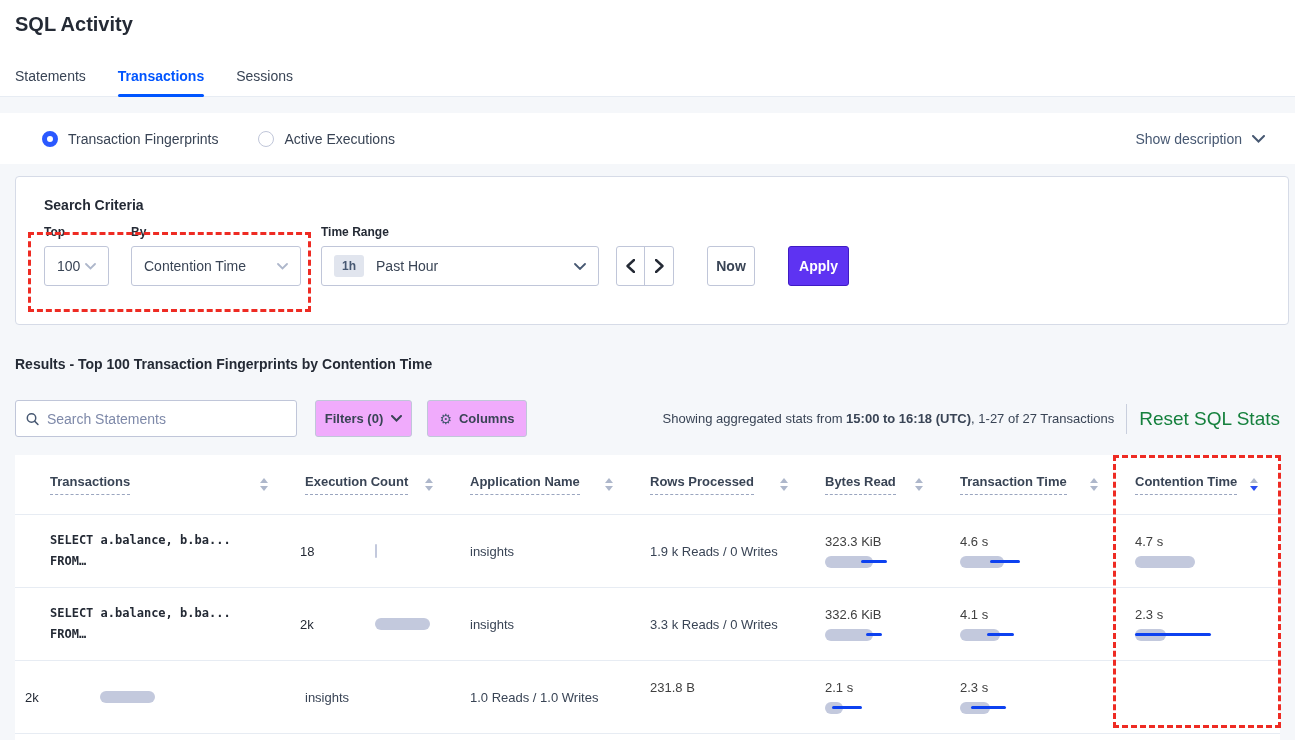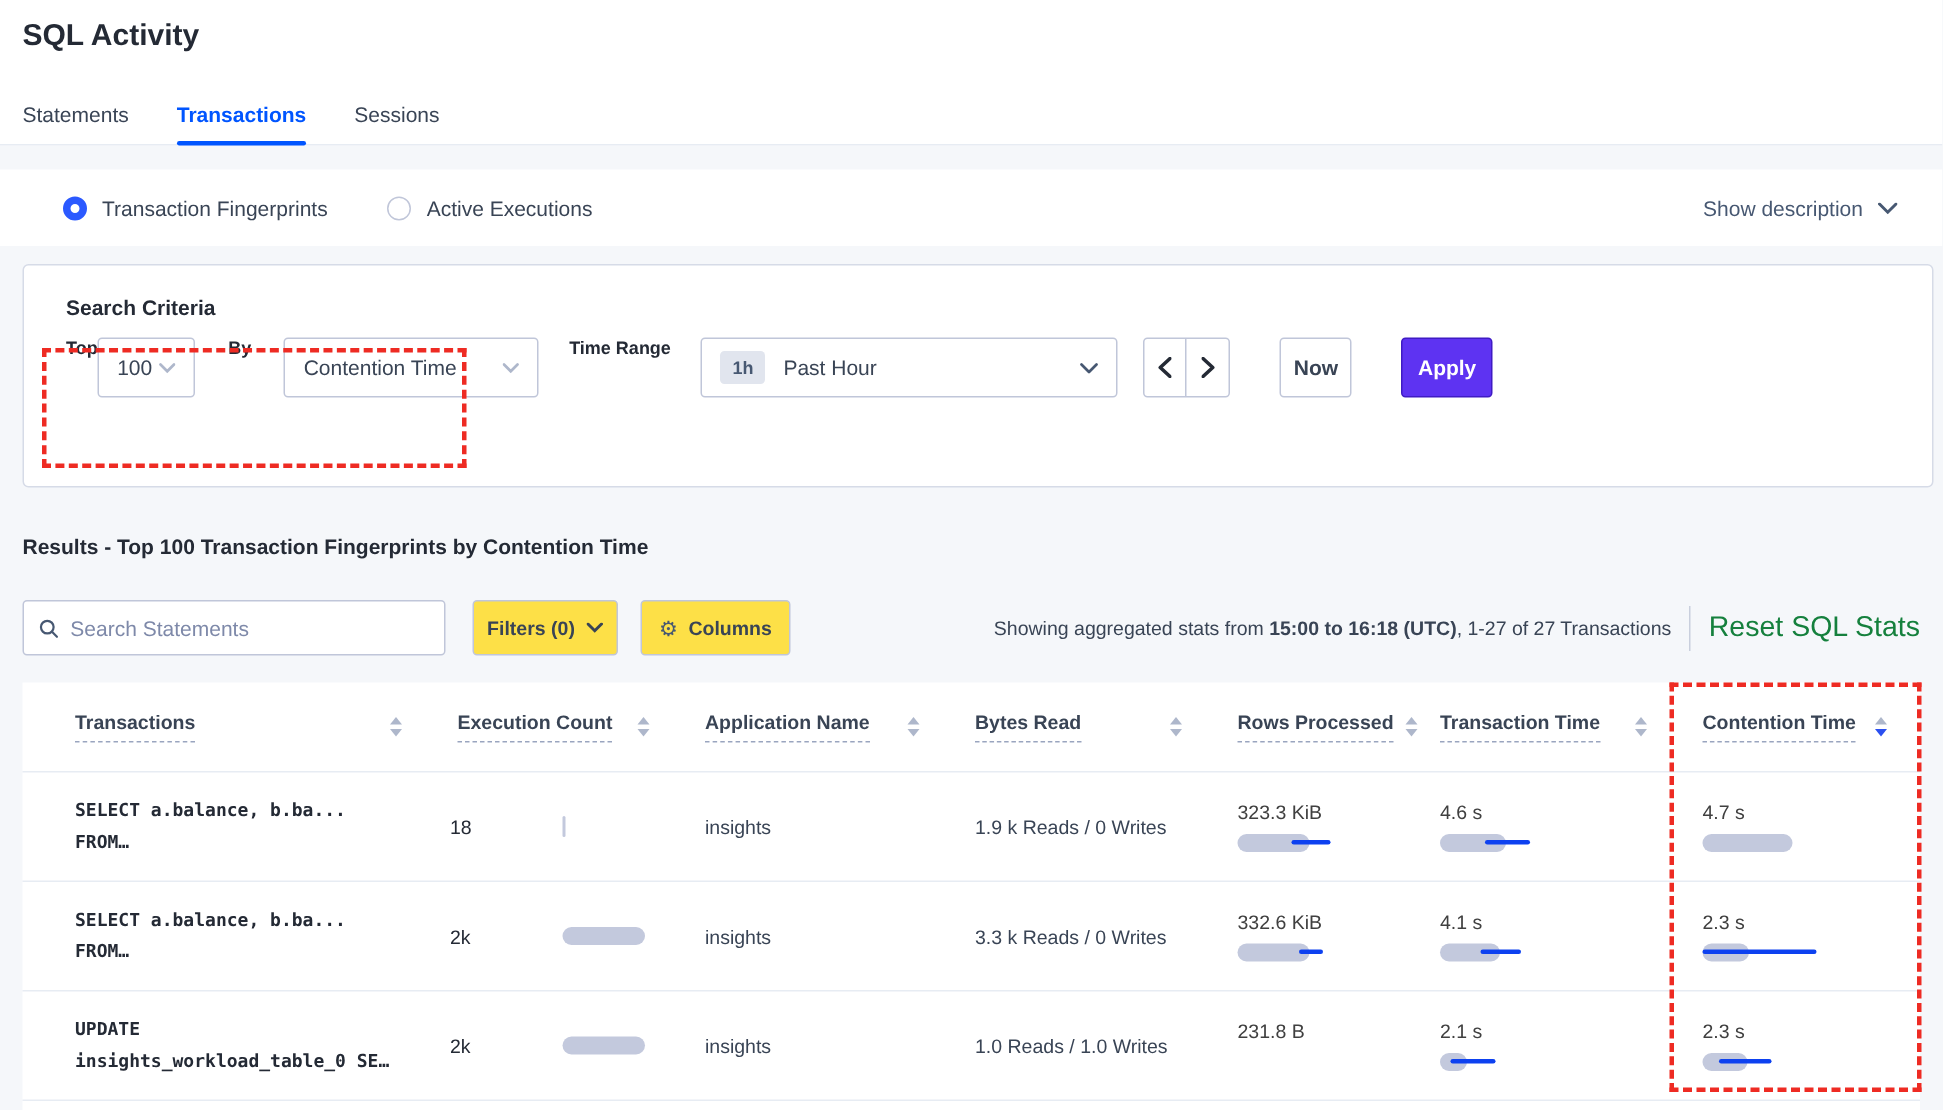--- a/index.html
+++ b/index.html
@@ -27,42 +27,42 @@
   .radio.on { border:5px solid #2b59ff; }
   .radio.off { border:1px solid #c0c6d9; }
   .radio-label { font-size:14px; color:#394455; }
   .show-desc { margin-left:auto; display:flex; align-items:center; font-size:14px; color:#475872; cursor:pointer; }
   .show-desc svg { margin-left:10px; }
 
   
   .criteria-card { left:15px; top:176px; width:1274px; height:149px; background:#fff; border:1px solid #d6dbe7; border-radius:4px; padding:20px 28px; }
   .criteria-title { font-size:14px; font-weight:bold; color:#242a35; }
   .criteria-row { display:flex; align-items:flex-end; margin-top:12px; }
-  .field { display:flex; flex-direction:row; }
+  .field { display:flex; flex-direction:column; }
   .field-label { font-size:12px; font-weight:bold; color:#242a35; margin-bottom:7px; }
   .select { height:40px; border:1px solid #c0c6d9; border-radius:3px; background:#fff; display:flex; align-items:center; font-size:14px; color:#394455; padding:0 12px; cursor:pointer; }
   .select .chev { margin-left:auto; }
   .sel-top { width:65px; }
   .sel-by { width:170px; margin-left:22px; }
   .sel-time { width:278px; margin-left:20px; }
   .time-badge { background:#e1e5ee; color:#475872; font-size:12px; font-weight:bold; border-radius:3px; padding:4px 8px; margin-right:12px; }
   .arrow-group { display:flex; margin-left:17px; border:1px solid #c0c6d9; border-radius:3px; height:40px; background:#fff; }
   .arrow-btn { width:28px; display:flex; align-items:center; justify-content:center; cursor:pointer; }
   .arrow-btn:first-child { border-right:1px solid #c0c6d9; }
   .btn { height:40px; border:1px solid #c0c6d9; border-radius:3px; background:#fff; font-size:14px; font-weight:bold; color:#394455; display:flex; align-items:center; justify-content:center; cursor:pointer; }
   .now-btn { width:48px; margin-left:33px; }
   .apply-btn { width:61px; margin-left:33px; background:#5e33f2; border:1px solid #3f1bc4; color:#fff; }
 
   
   .results-head { left:15px; top:356px; font-size:14px; font-weight:bold; color:#242a35; }
   .controls-row { left:15px; top:400px; width:1265px; height:37px; display:flex; align-items:center; }
   .search-box { width:282px; height:37px; background:#fff; border:1px solid #c0c6d9; border-radius:3px; display:flex; align-items:center; padding:0 10px; }
   .search-box input { border:none; outline:none; font-size:14px; color:#394455; width:100%; font-family:"Liberation Sans", sans-serif; margin-left:8px; }
   .search-box input::placeholder { color:#7e89a9; }
-  .small-btn { height:37px; background:#fde047; border:1px solid #c0c6d9; border-radius:3px; display:flex; align-items:center; justify-content:center; font-size:13px; font-weight:bold; color:#394455; cursor:pointer; }
+  .small-btn { height:37px; background:#f0abfc; border:1px solid #c0c6d9; border-radius:3px; display:flex; align-items:center; justify-content:center; font-size:13px; font-weight:bold; color:#394455; cursor:pointer; }
   .filters-btn { width:97px; margin-left:18px; }
   .filters-btn svg { margin-left:8px; }
   .columns-btn { width:100px; margin-left:15px; }
   .gear { font-size:14px; color:#475872; margin-right:7px; font-weight:normal; }
   .stats-area { margin-left:auto; display:flex; align-items:center; }
   .stats-text { font-size:13px; color:#394455; }
   .stats-text b { font-weight:bold; }
   .v-divider { width:1px; height:30px; background:#c9cfdd; margin:0 12px; }
   .reset-link { font-size:19px; color:#15803d; cursor:pointer; white-space:nowrap; }
 
@@ -228,28 +228,28 @@
         </span>
     </div>
     <div class="th">
       <span class="th-label">Application Name</span>
       <span class="sort">
           <span class="tri up"></span>
           <span class="tri down"></span>
         </span>
     </div>
     <div class="th">
+      <span class="th-label">Rows Processed</span>
+      <span class="sort">
+          <span class="tri up"></span>
+          <span class="tri down"></span>
+        </span>
+    </div>
+    <div class="th">
       <span class="th-label">Bytes Read</span>
-      <span class="sort">
-          <span class="tri up"></span>
-          <span class="tri down"></span>
-        </span>
-    </div>
-    <div class="th">
-      <span class="th-label">Rows Processed</span>
       <span class="sort">
           <span class="tri up"></span>
           <span class="tri down"></span>
         </span>
     </div>
     <div class="th">
       <span class="th-label">Transaction Time</span>
       <span class="sort">
           <span class="tri up"></span>
           <span class="tri down"></span>
@@ -326,24 +326,20 @@
     <div class="cell stat-cell">
       <span class="stat-value">2.3 s</span>
       <span class="bar-wrap">
           <span class="bar" style="width: 31px;"></span>
           <span class="bar-line" style="left: 0px; width: 76px;"></span>
         </span>
     </div>
   </div>
 
   <div class="tgrid trow">
-    <div class="cell stmt-cell">
-      <span>UPDATE</span>
-      <span>insights_workload_table_0 SE…</span>
-    </div>
     <div class="cell exec-cell">
       <span class="exec-num">2k</span>
       <span class="exec-bar" style="width: 55px;"></span>
     </div>
     <div class="cell">insights</div>
     <div class="cell">1.0 Reads / 1.0 Writes</div>
     <div class="cell stat-cell">
       <span class="stat-value">231.8 B</span>
       <span class="bar-wrap">
           <span class="bar" style="width: 0px;"></span>

